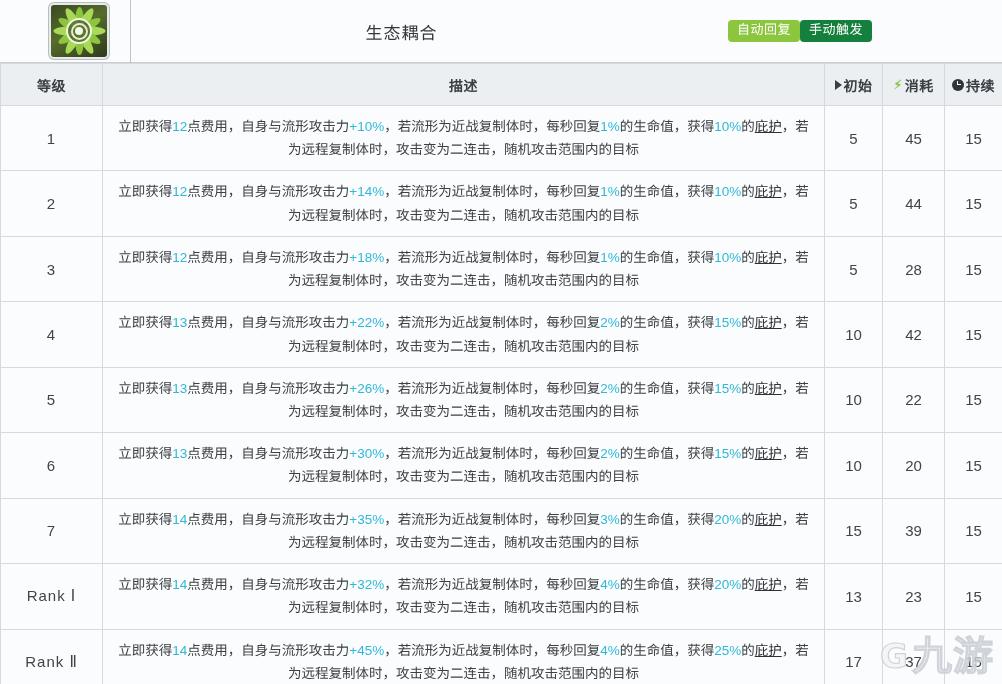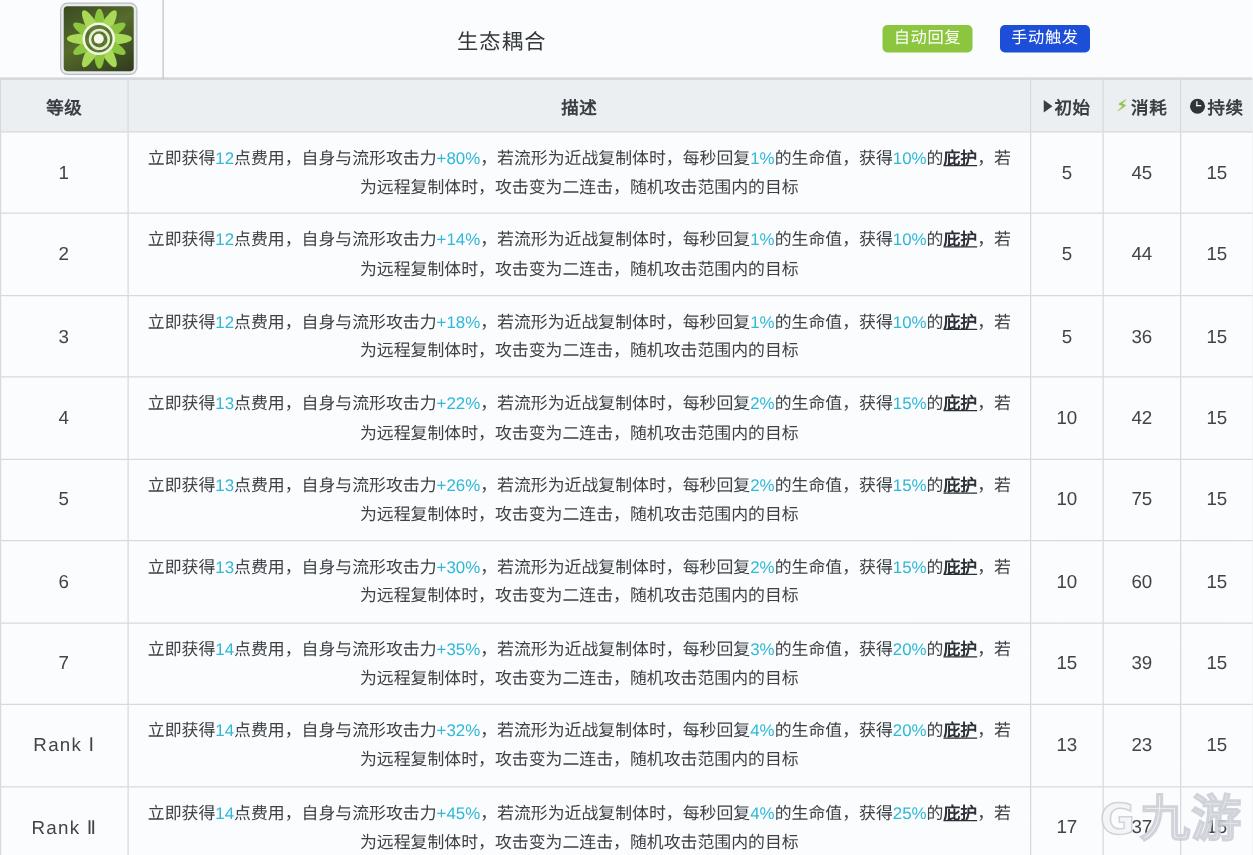--- a/index.html
+++ b/index.html
@@ -123,36 +123,36 @@
   .skill-title {
     font-size: 17px;
     color: #33383d;
     letter-spacing: 1px;
   }
   .tag-cell {
     flex: 0 0 330px;
     height: 63px;
     display: flex;
     align-items: center;
-    gap: 22px;
+    gap: 0;
     padding-right: 130px;
     justify-content: flex-end;
   }
   .tag {
     display: inline-block;
     padding: 3px 9px 4px;
     border-radius: 4px;
     font-size: 13px;
     color: #ffffff;
     line-height: 1.15;
     letter-spacing: .5px;
     white-space: nowrap;
   }
   .tag.auto { background: #8cc63f; }
-  .tag.manual { background: #1d4ed8; font-family: Liberation Serif, serif; }
+  .tag.manual { background: #15803d; font-family: Liberation Serif, serif; }
 
   
   table.skill-table {
     position: relative;
     z-index: 1;
     width: 1002px;
     border-collapse: collapse;
     table-layout: fixed;
   }
   table.skill-table th,
@@ -189,21 +189,21 @@
     color: #3c4146;
   }
   td.num-cell {
     text-align: center;
     font-size: 15px;
     color: #40454a;
   }
   td.cost-cell { background: #fcfbf7; }
 
   .hl { color: #2fb8d8; }
-  .kw { font-weight: bold; text-decoration: underline; color: #2c3137; }
+  .kw { font-weight: normal; text-decoration: underline; color: #2c3137; }
 
   
   .th-inner {
     display: inline-flex;
     align-items: center;
     justify-content: center;
     gap: 2px;
     white-space: nowrap;
   }
   .ico-play {
@@ -361,58 +361,58 @@
           <span class="th-inner">
               <i class="ico-clock"></i>
               <span>持续</span>
             </span>
         </th>
       </tr>
     </thead>
     <tbody id="table-body">
         <tr>
           <td class="level-cell">1</td>
-          <td class="desc-cell"><span>立即获得</span><span class="hl">12</span><span>点费用，自身与流形攻击力</span><span class="hl">+80%</span><span>，若流形为近战复制体时，每秒回复</span><span class="hl">1%</span><span>的生命值，获得</span><span class="hl">10%</span><span>的</span><span class="kw">庇护</span><span>，若为远程复制体时，攻击变为二连击，随机攻击范围内的目标</span></td>
+          <td class="desc-cell"><span>立即获得</span><span class="hl">12</span><span>点费用，自身与流形攻击力</span><span class="hl">+10%</span><span>，若流形为近战复制体时，每秒回复</span><span class="hl">1%</span><span>的生命值，获得</span><span class="hl">10%</span><span>的</span><span class="kw">庇护</span><span>，若为远程复制体时，攻击变为二连击，随机攻击范围内的目标</span></td>
           <td class="num-cell">5</td>
           <td class="num-cell cost-cell">45</td>
           <td class="num-cell">15</td>
         </tr>
         <tr>
           <td class="level-cell">2</td>
           <td class="desc-cell"><span>立即获得</span><span class="hl">12</span><span>点费用，自身与流形攻击力</span><span class="hl">+14%</span><span>，若流形为近战复制体时，每秒回复</span><span class="hl">1%</span><span>的生命值，获得</span><span class="hl">10%</span><span>的</span><span class="kw">庇护</span><span>，若为远程复制体时，攻击变为二连击，随机攻击范围内的目标</span></td>
           <td class="num-cell">5</td>
           <td class="num-cell cost-cell">44</td>
           <td class="num-cell">15</td>
         </tr>
         <tr>
           <td class="level-cell">3</td>
           <td class="desc-cell"><span>立即获得</span><span class="hl">12</span><span>点费用，自身与流形攻击力</span><span class="hl">+18%</span><span>，若流形为近战复制体时，每秒回复</span><span class="hl">1%</span><span>的生命值，获得</span><span class="hl">10%</span><span>的</span><span class="kw">庇护</span><span>，若为远程复制体时，攻击变为二连击，随机攻击范围内的目标</span></td>
           <td class="num-cell">5</td>
-          <td class="num-cell cost-cell">36</td>
+          <td class="num-cell cost-cell">28</td>
           <td class="num-cell">15</td>
         </tr>
         <tr>
           <td class="level-cell">4</td>
           <td class="desc-cell"><span>立即获得</span><span class="hl">13</span><span>点费用，自身与流形攻击力</span><span class="hl">+22%</span><span>，若流形为近战复制体时，每秒回复</span><span class="hl">2%</span><span>的生命值，获得</span><span class="hl">15%</span><span>的</span><span class="kw">庇护</span><span>，若为远程复制体时，攻击变为二连击，随机攻击范围内的目标</span></td>
           <td class="num-cell">10</td>
           <td class="num-cell cost-cell">42</td>
           <td class="num-cell">15</td>
         </tr>
         <tr>
           <td class="level-cell">5</td>
           <td class="desc-cell"><span>立即获得</span><span class="hl">13</span><span>点费用，自身与流形攻击力</span><span class="hl">+26%</span><span>，若流形为近战复制体时，每秒回复</span><span class="hl">2%</span><span>的生命值，获得</span><span class="hl">15%</span><span>的</span><span class="kw">庇护</span><span>，若为远程复制体时，攻击变为二连击，随机攻击范围内的目标</span></td>
           <td class="num-cell">10</td>
-          <td class="num-cell cost-cell">75</td>
+          <td class="num-cell cost-cell">22</td>
           <td class="num-cell">15</td>
         </tr>
         <tr>
           <td class="level-cell">6</td>
           <td class="desc-cell"><span>立即获得</span><span class="hl">13</span><span>点费用，自身与流形攻击力</span><span class="hl">+30%</span><span>，若流形为近战复制体时，每秒回复</span><span class="hl">2%</span><span>的生命值，获得</span><span class="hl">15%</span><span>的</span><span class="kw">庇护</span><span>，若为远程复制体时，攻击变为二连击，随机攻击范围内的目标</span></td>
           <td class="num-cell">10</td>
-          <td class="num-cell cost-cell">60</td>
+          <td class="num-cell cost-cell">20</td>
           <td class="num-cell">15</td>
         </tr>
         <tr>
           <td class="level-cell">7</td>
           <td class="desc-cell"><span>立即获得</span><span class="hl">14</span><span>点费用，自身与流形攻击力</span><span class="hl">+35%</span><span>，若流形为近战复制体时，每秒回复</span><span class="hl">3%</span><span>的生命值，获得</span><span class="hl">20%</span><span>的</span><span class="kw">庇护</span><span>，若为远程复制体时，攻击变为二连击，随机攻击范围内的目标</span></td>
           <td class="num-cell">15</td>
           <td class="num-cell cost-cell">39</td>
           <td class="num-cell">15</td>
         </tr>
         <tr>

